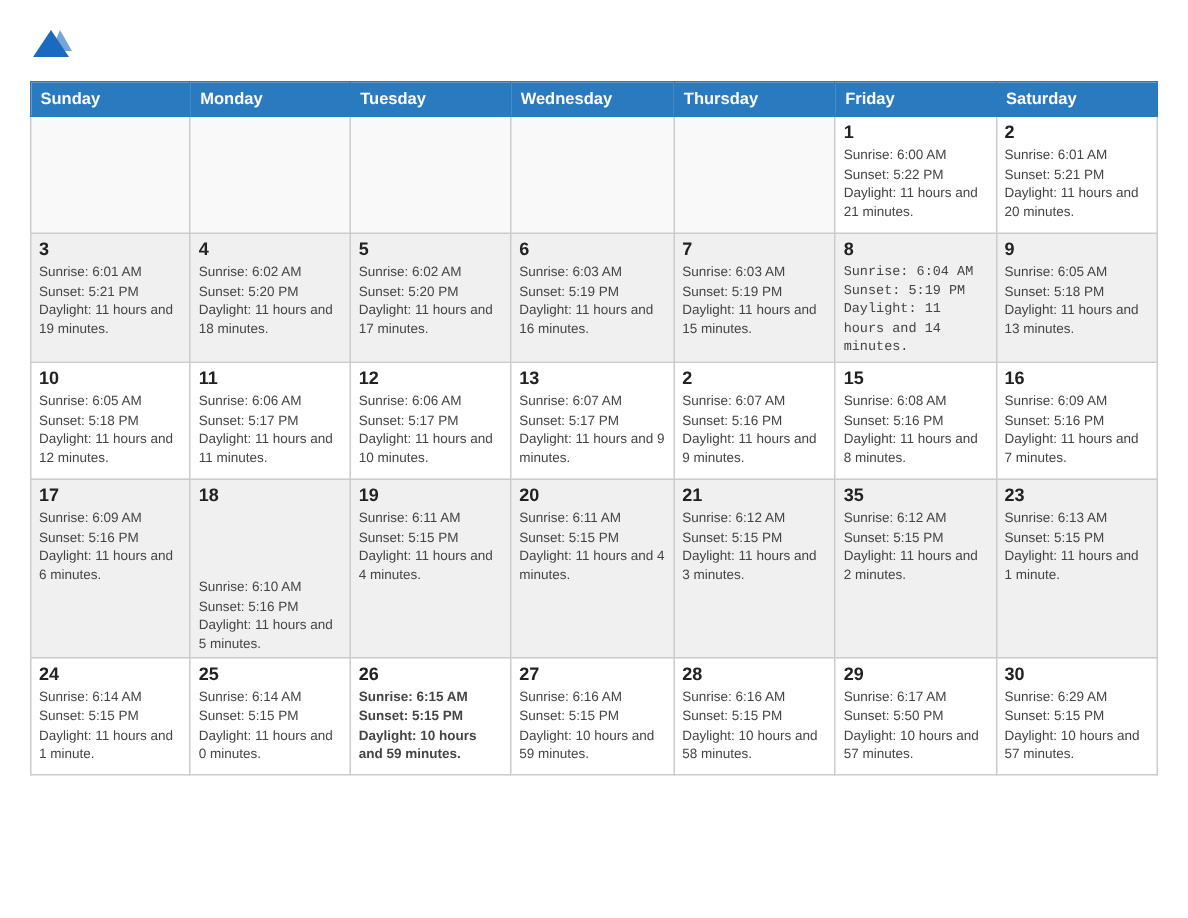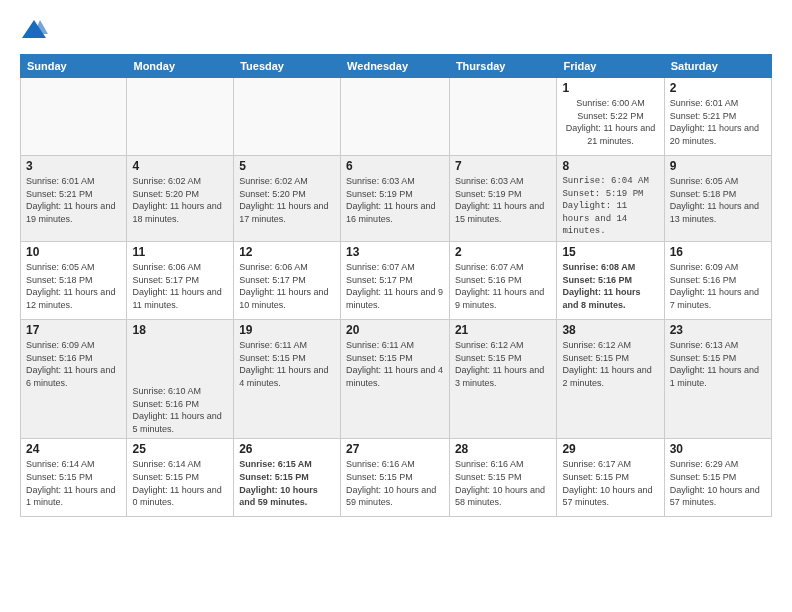--- a/index.html
+++ b/index.html
@@ -134,21 +134,21 @@
     </thead>
     <tbody id="calendar-body">
     <tr>
           <td class="empty"></td>
           <td class="empty"></td>
           <td class="empty"></td>
           <td class="empty"></td>
           <td class="empty"></td>
           <td>
             <span class="day-num">1</span>
-            <div class="day-info" style="white-space: pre-line; text-align: center;">Sunrise: 6:00 AM
+            <div class="day-info" style="white-space: pre-line;">Sunrise: 6:00 AM
 Sunset: 5:22 PM
 Daylight: 11 hours and 21 minutes.</div>
           </td>
           <td>
             <span class="day-num">2</span>
             <div class="day-info" style="white-space: pre-line;">Sunrise: 6:01 AM
 Sunset: 5:21 PM
 Daylight: 11 hours and 20 minutes.</div>
           </td>
         </tr>
@@ -222,21 +222,21 @@
 Daylight: 11 hours and 9 minutes.</div>
           </td>
           <td>
             <span class="day-num">2</span>
             <div class="day-info" style="white-space: pre-line;">Sunrise: 6:07 AM
 Sunset: 5:16 PM
 Daylight: 11 hours and 9 minutes.</div>
           </td>
           <td>
             <span class="day-num">15</span>
-            <div class="day-info" style="white-space: pre-line; font-weight: bold;">Sunrise: 6:08 AM
+            <div class="day-info" style="white-space: pre-line;">Sunrise: 6:08 AM
 Sunset: 5:16 PM
 Daylight: 11 hours and 8 minutes.</div>
           </td>
           <td>
             <span class="day-num">16</span>
             <div class="day-info" style="white-space: pre-line;">Sunrise: 6:09 AM
 Sunset: 5:16 PM
 Daylight: 11 hours and 7 minutes.</div>
           </td>
         </tr>
@@ -265,21 +265,21 @@
 Sunset: 5:15 PM
 Daylight: 11 hours and 4 minutes.</div>
           </td>
           <td>
             <span class="day-num">21</span>
             <div class="day-info" style="white-space: pre-line;">Sunrise: 6:12 AM
 Sunset: 5:15 PM
 Daylight: 11 hours and 3 minutes.</div>
           </td>
           <td>
-            <span class="day-num">38</span>
+            <span class="day-num">35</span>
             <div class="day-info" style="white-space: pre-line;">Sunrise: 6:12 AM
 Sunset: 5:15 PM
 Daylight: 11 hours and 2 minutes.</div>
           </td>
           <td>
             <span class="day-num">23</span>
             <div class="day-info" style="white-space: pre-line;">Sunrise: 6:13 AM
 Sunset: 5:15 PM
 Daylight: 11 hours and 1 minute.</div>
           </td>
@@ -311,21 +311,21 @@
           </td>
           <td>
             <span class="day-num">28</span>
             <div class="day-info" style="white-space: pre-line;">Sunrise: 6:16 AM
 Sunset: 5:15 PM
 Daylight: 10 hours and 58 minutes.</div>
           </td>
           <td>
             <span class="day-num">29</span>
             <div class="day-info" style="white-space: pre-line;">Sunrise: 6:17 AM
-Sunset: 5:15 PM
+Sunset: 5:50 PM
 Daylight: 10 hours and 57 minutes.</div>
           </td>
           <td>
             <span class="day-num">30</span>
             <div class="day-info" style="white-space: pre-line;">Sunrise: 6:29 AM
 Sunset: 5:15 PM
 Daylight: 10 hours and 57 minutes.</div>
           </td>
         </tr>
       </tbody>

